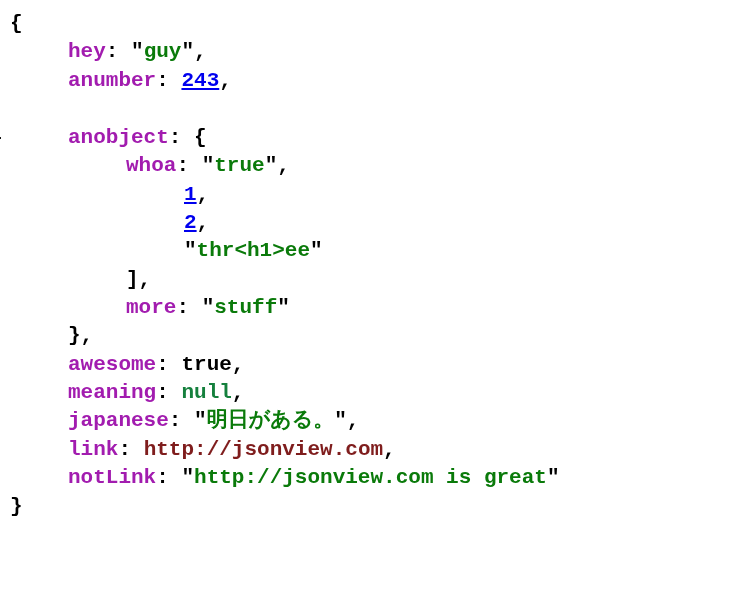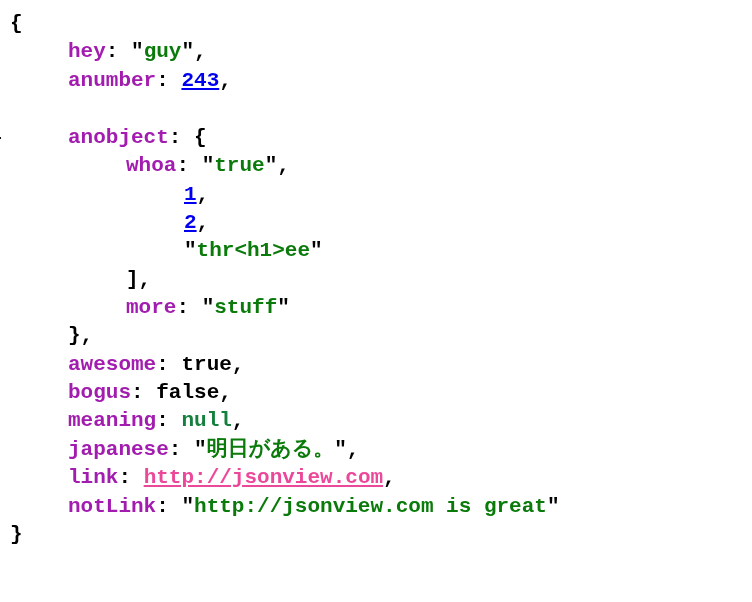--- a/index.html
+++ b/index.html
@@ -10,21 +10,21 @@
       margin: 0;
       line-height: 1.35;
       white-space: nowrap;
     }
     .key { color: #a21caf; text-align: center; }
     .punct { color: #000; }
     .string { color: #0a7a0a; }
     .number { color: #0000ee; text-decoration: underline; }
     .boolean { color: #000000; }
     .null { color: #15803d; }
-    .link { color: #ec4899; text-decoration: underline; }
+    .link { color: #7f1d1d; }
     .indent-0 { padding-left: 0; }
     .indent-1 { padding-left: 58px; }
     .indent-2 { padding-left: 116px; }
     .indent-3 { padding-left: 174px; }
     .line { position: relative; }
     .collapser-mark {
       position: absolute;
       left: -20px;
     }
     .row { display: block; }
@@ -82,24 +82,20 @@
 
   <div class="row indent-1">
     <span class="punct">}</span><span class="punct">,</span>
   </div>
 
   <div class="row indent-1">
     <span class="key">awesome</span><span class="punct">:</span>
     <span class="boolean">true</span><span class="punct">,</span>
   </div>
 
-  <div class="row indent-1">
-    <span class="key">bogus</span><span class="punct">:</span>
-    <span class="boolean">false</span><span class="punct">,</span>
-  </div>
 
   <div class="row indent-1">
     <span class="key">meaning</span><span class="punct">:</span>
     <span class="null">null</span><span class="punct">,</span>
   </div>
 
   <div class="row indent-1">
     <span class="key">japanese</span><span class="punct">:</span>
     <span class="string"><span class="punct">"</span><span>明日がある。</span><span class="punct">"</span></span><span class="punct">,</span>
   </div>

